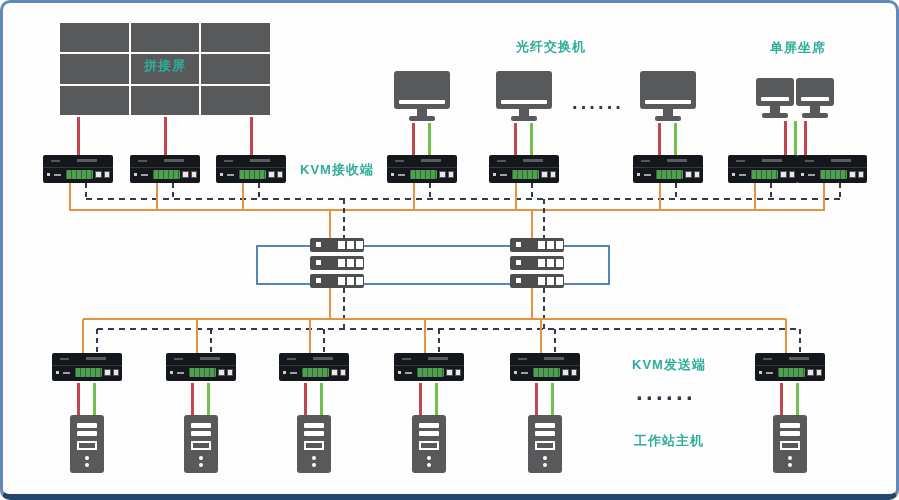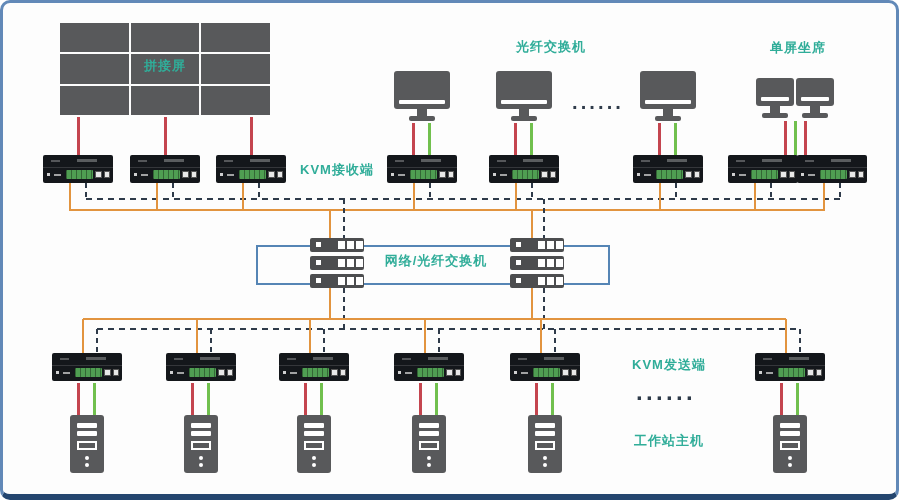--- a/index.html
+++ b/index.html
@@ -346,18 +346,17 @@
         <div style="position: absolute; left: 7px; top: 26px; width: 20px; height: 9px; border: 2px solid rgb(255, 255, 255); box-sizing: border-box;"></div>
         <div style="position: absolute; left: 15px; top: 41px; width: 4px; height: 4px; background: rgb(255, 255, 255); border-radius: 50%;"></div>
         <div style="position: absolute; left: 15px; top: 48px; width: 4px; height: 4px; background: rgb(255, 255, 255); border-radius: 50%;"></div>
       </div>
     </div>
 
   <div class="lbl" style="left: 162px; top: 63px; color: rgb(48, 173, 153);">拼接屏</div>
   <div class="lbl" style="left: 548px; top: 44px; color: rgb(48, 173, 153);">光纤交换机</div>
   <div class="lbl" style="left: 795px; top: 45px; color: rgb(48, 173, 153);">单屏坐席</div>
   <div class="lbl" style="left: 334px; top: 167px; color: rgb(48, 173, 153);">KVM接收端</div>
-  <div class="lbl" style="left: 433px; top: 258px; z-index: 8; color: rgb(48, 173, 153);">网络/光纤交换机</div>
   <div class="lbl" style="left: 666px; top: 362px; color: rgb(48, 173, 153);">KVM发送端</div>
   <div class="lbl" style="left: 666px; top: 438px; color: rgb(48, 173, 153);">工作站主机</div>
   <div class="dots" style="left: 595px; top: 104px; color: rgb(47, 59, 74);">······</div>
   <div class="dots" style="left: 663px; top: 395px; font-size: 24px; color: rgb(47, 59, 74);">······</div>
 </div>
 
 </body></html>

